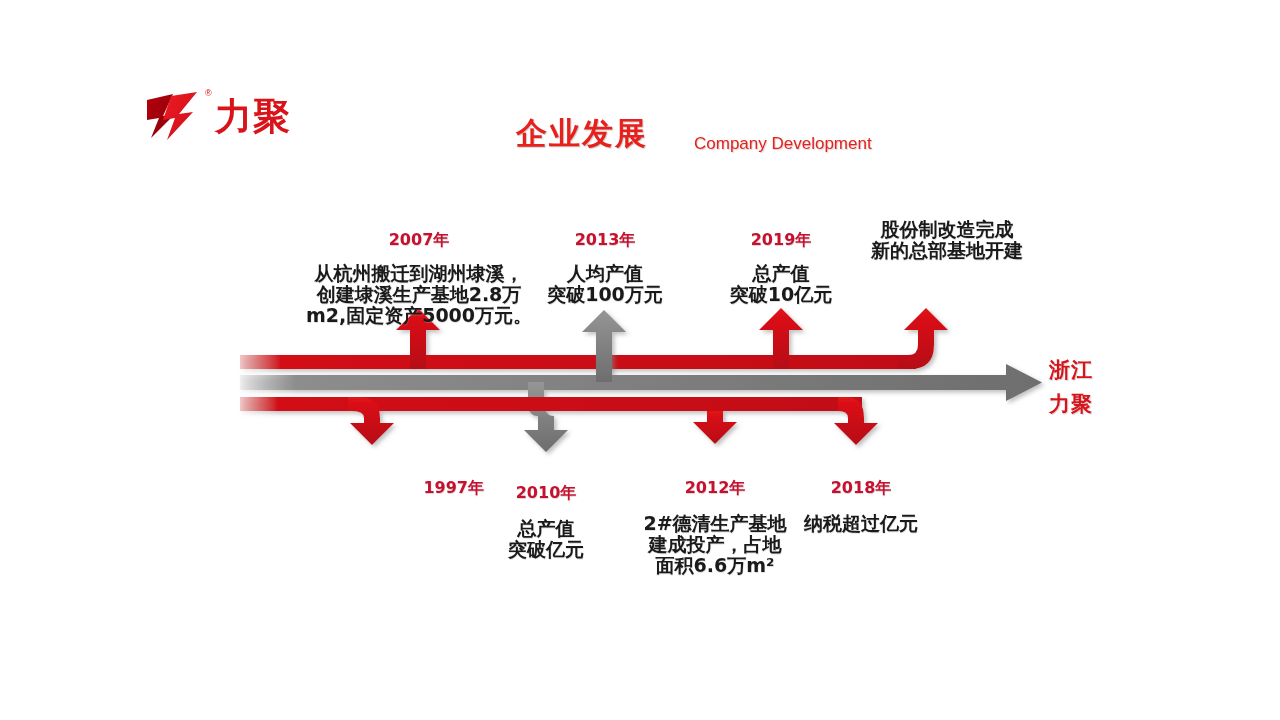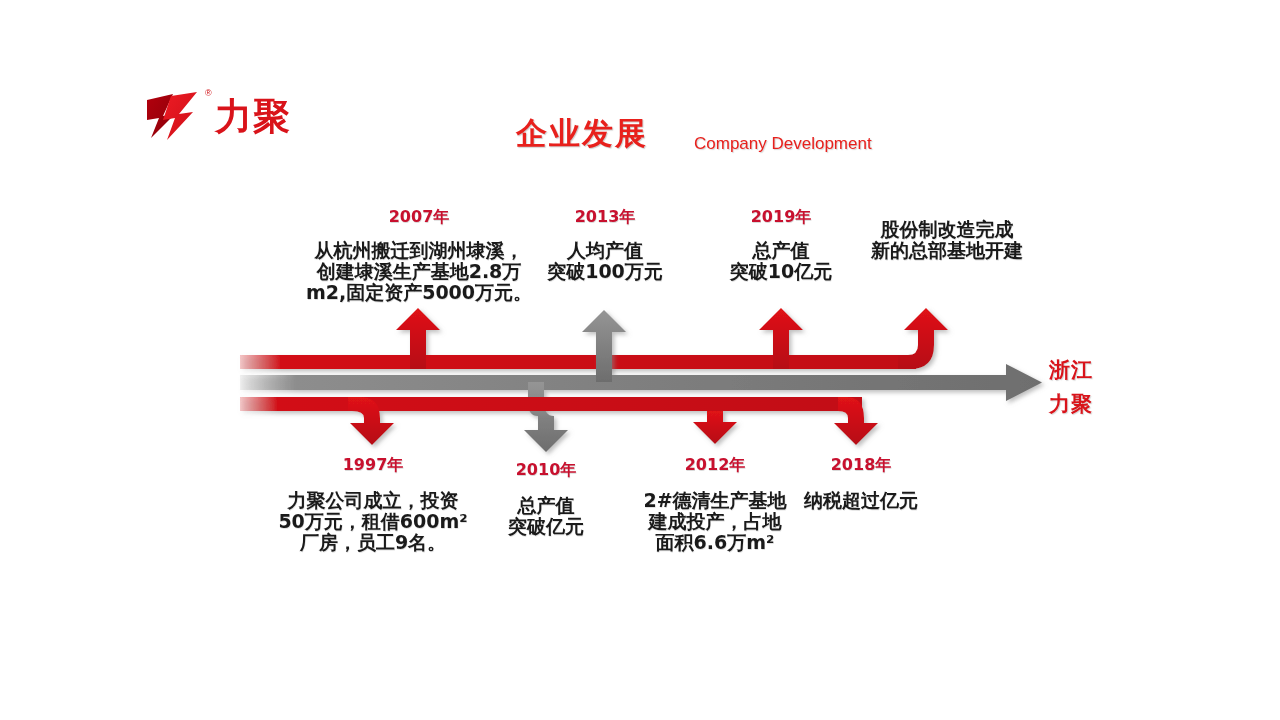--- a/index.html
+++ b/index.html
@@ -90,20 +90,21 @@
     position: absolute;
     text-align: center;
   }
   .node-year {
     font-size: 16px;
     font-weight: bold;
     color: #c8102e;
     font-family: "DejaVu Sans", "Liberation Sans", sans-serif;
     white-space: nowrap;
     text-shadow: 0.5px 0.5px 0.5px rgba(160,160,160,0.4);
+    margin-top: 23px;
   }
   .node-desc {
     font-size: 19px;
     font-weight: bold;
     color: #1a1a1a;
     line-height: 21px;
     font-family: "DejaVu Sans", "Liberation Sans", sans-serif;
     white-space: pre-line;
     text-shadow: 0.5px 0.5px 0.5px rgba(170,170,170,0.35);
   }
@@ -222,25 +223,22 @@
   <div class="node-year">2019年</div>
   <div class="node-desc">总产值
 突破10亿元</div>
 </div>
 
 <div class="node node-top" style="left:858px; top:207px; width:178px;">
   <div class="node-desc">股份制改造完成
 新的总部基地开建</div>
 </div>
 
-<div class="node node-bottom" style="left:262px; top:455px; width:222px;">
+<div class="node node-bottom" style="left:262px; top:455px; width:222px;text-align:right;">
   <div class="node-year">1997年</div>
-  <div class="node-desc">力聚公司成立，投资
-50万元，租借600m²
-厂房，员工9名。</div>
 </div>
 
 <div class="node node-bottom" style="left:466px; top:460px; width:160px;">
   <div class="node-year">2010年</div>
   <div class="node-desc">总产值
 突破亿元</div>
 </div>
 
 <div class="node node-bottom" style="left:632px; top:455px; width:166px;">
   <div class="node-year">2012年</div>

